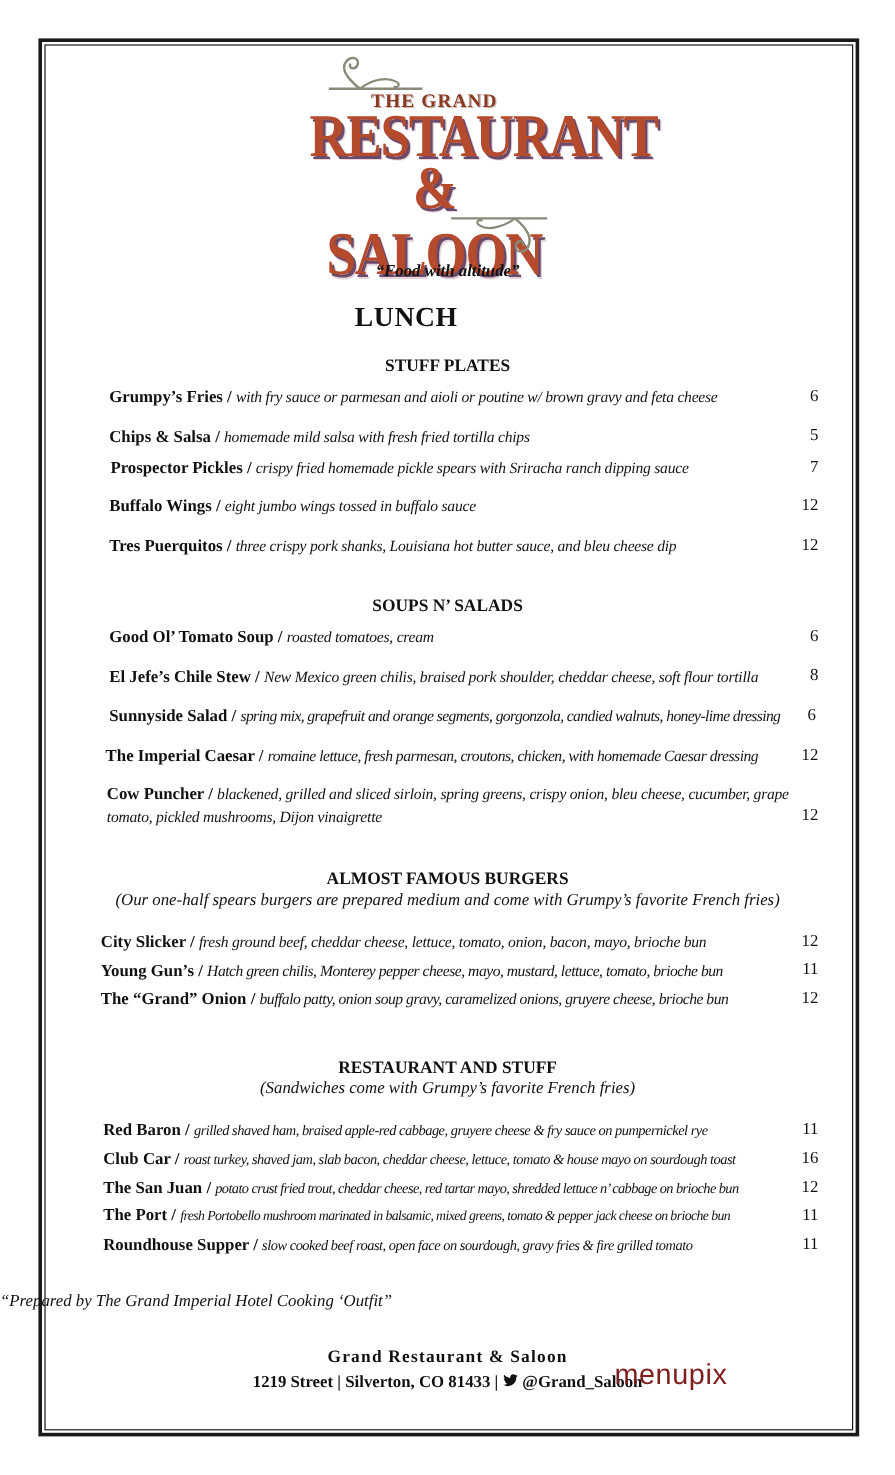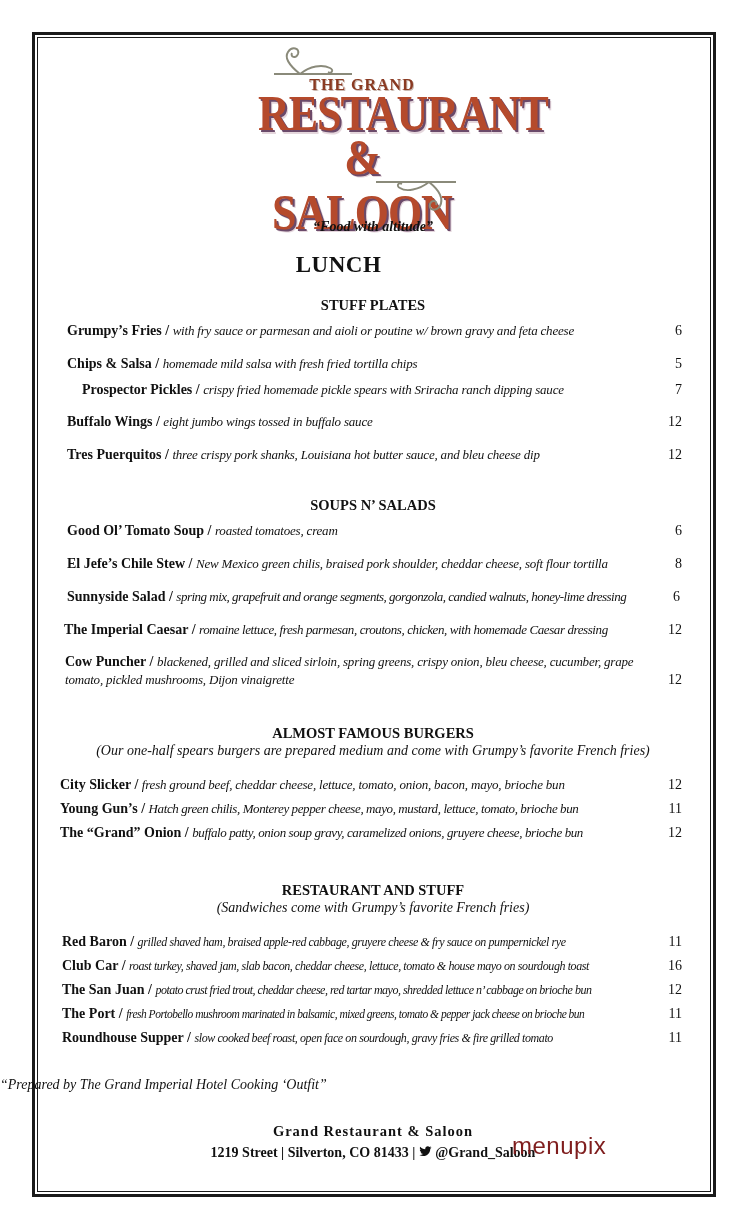--- a/index.html
+++ b/index.html
@@ -32,21 +32,21 @@
 
   .section-title { position: absolute; left: 0; width: 746px; text-align: center;
                    font-weight: bold; font-size: 14.5px; }
   .section-note { position: absolute; left: 0; width: 746px; text-align: center;
                   font-style: italic; font-size: 14px; }
 
   .item { position: absolute; left: 0; width: 746px; font-size: 14px; line-height: 18px; }
   .item .name { font-weight: bold; }
   .item .desc { font-style: italic; font-size: 13px; letter-spacing: -0.2px; }
   .item .price { position: absolute; right: 64px; top: 0; font-size: 14px; }
-  .item .text { position: absolute; white-space: nowrap; }
+  .item .text { position: absolute; white-space: nowrap; margin-left: 24px; }
   .item .text.wrap { white-space: normal; width: 595px; }
 
   .footer-quote { position: absolute; left: 0; width: 746px; top: 1077px; text-align: left;
                   font-style: italic; font-size: 14px; }
   .footer-name { position: absolute; left: 0; width: 746px; top: 1123px; text-align: center;
                  font-weight: bold; font-size: 14.5px; letter-spacing: 1px; }
   .footer-addr { position: absolute; left: 0; width: 746px; top: 1145px; text-align: center;
                  font-weight: bold; font-size: 14px; }
   .footer-addr .bird { display: inline-block; width: 13px; height: 11px; vertical-align: 0px; }
   .watermark { position: absolute; left: 512px; top: 1132px; font-family: "Liberation Sans", sans-serif;
@@ -81,21 +81,21 @@
 
 <div class="item" style="top:322px">
   <span class="text" style="left:67px"><span class="name">Grumpy’s Fries /</span> <span class="desc">with fry sauce or parmesan and aioli or poutine w/ brown gravy and feta cheese</span></span>
   <span class="price">6</span>
 </div>
 <div class="item" style="top:355px">
   <span class="text" style="left:67px"><span class="name">Chips &amp; Salsa /</span> <span class="desc">homemade mild salsa with fresh fried tortilla chips</span></span>
   <span class="price">5</span>
 </div>
 <div class="item" style="top:381px">
-  <span class="text" style="left:82px"><span class="name">Prospector Pickles /</span> <span class="desc">crispy fried homemade pickle spears with Sriracha ranch dipping sauce</span></span>
+  <span class="text" style="left:68px"><span class="name">Prospector Pickles /</span> <span class="desc">crispy fried homemade pickle spears with Sriracha ranch dipping sauce</span></span>
   <span class="price">7</span>
 </div>
 <div class="item" style="top:413px">
   <span class="text" style="left:67px"><span class="name">Buffalo Wings /</span> <span class="desc">eight jumbo wings tossed in buffalo sauce</span></span>
   <span class="price">12</span>
 </div>
 <div class="item" style="top:446px">
   <span class="text" style="left:67px"><span class="name">Tres Puerquitos /</span> <span class="desc">three crispy pork shanks, Louisiana hot butter sauce, and bleu cheese dip</span></span>
   <span class="price">12</span>
 </div>

